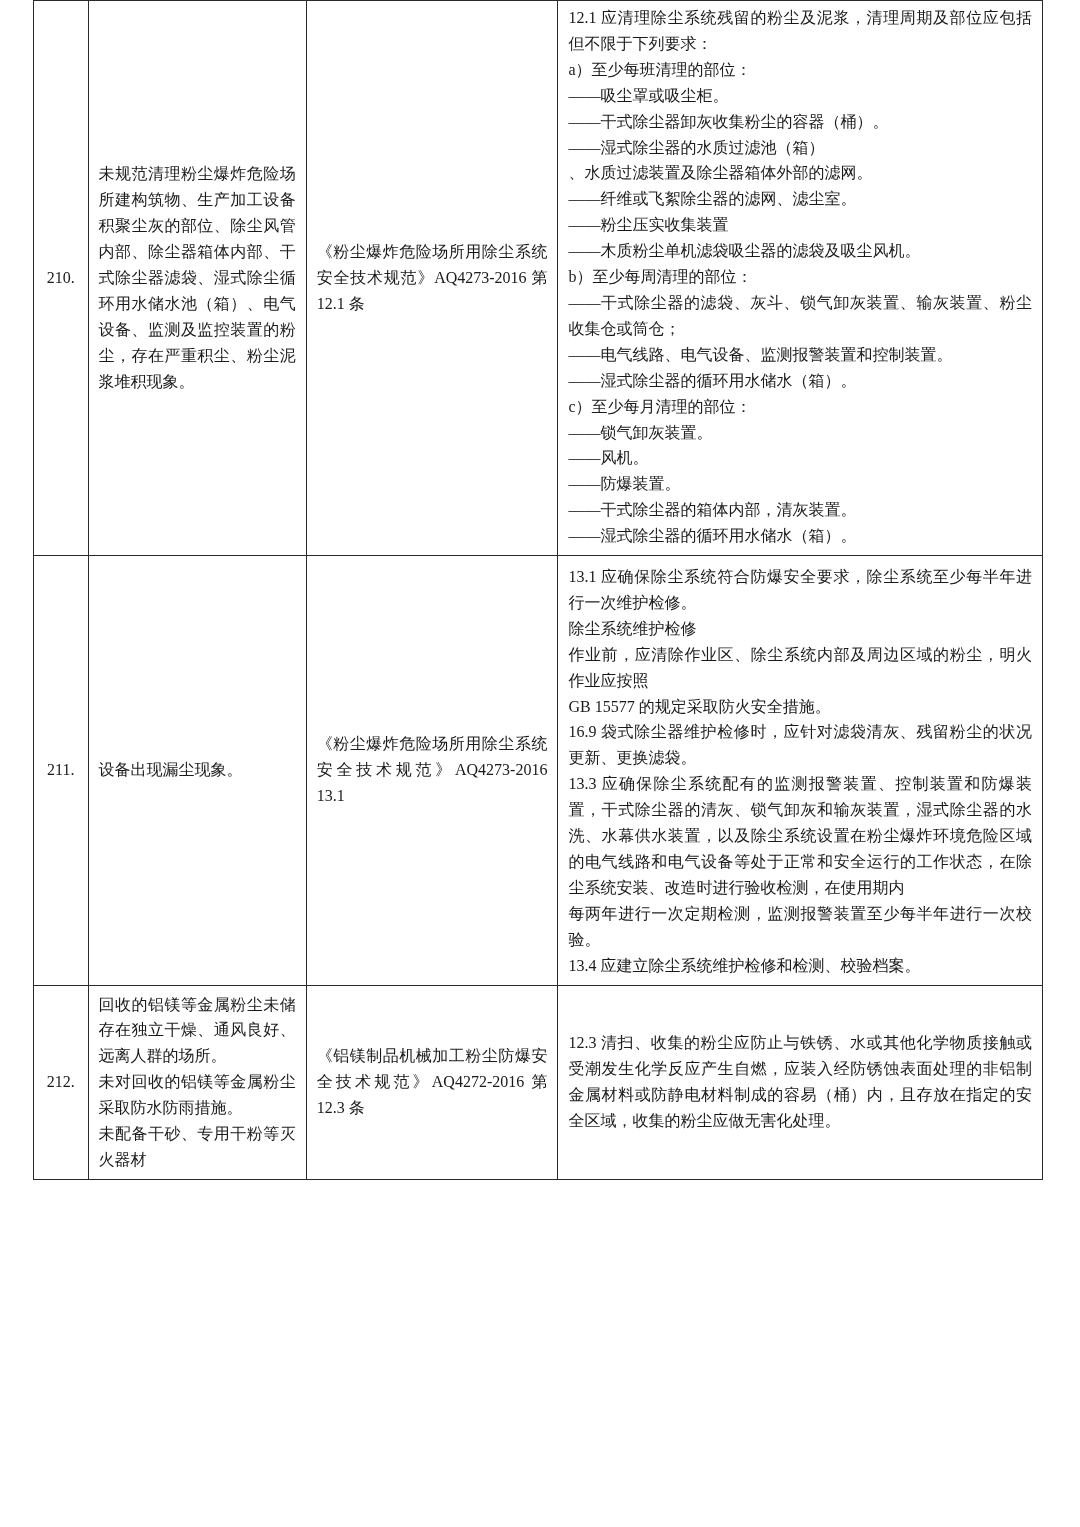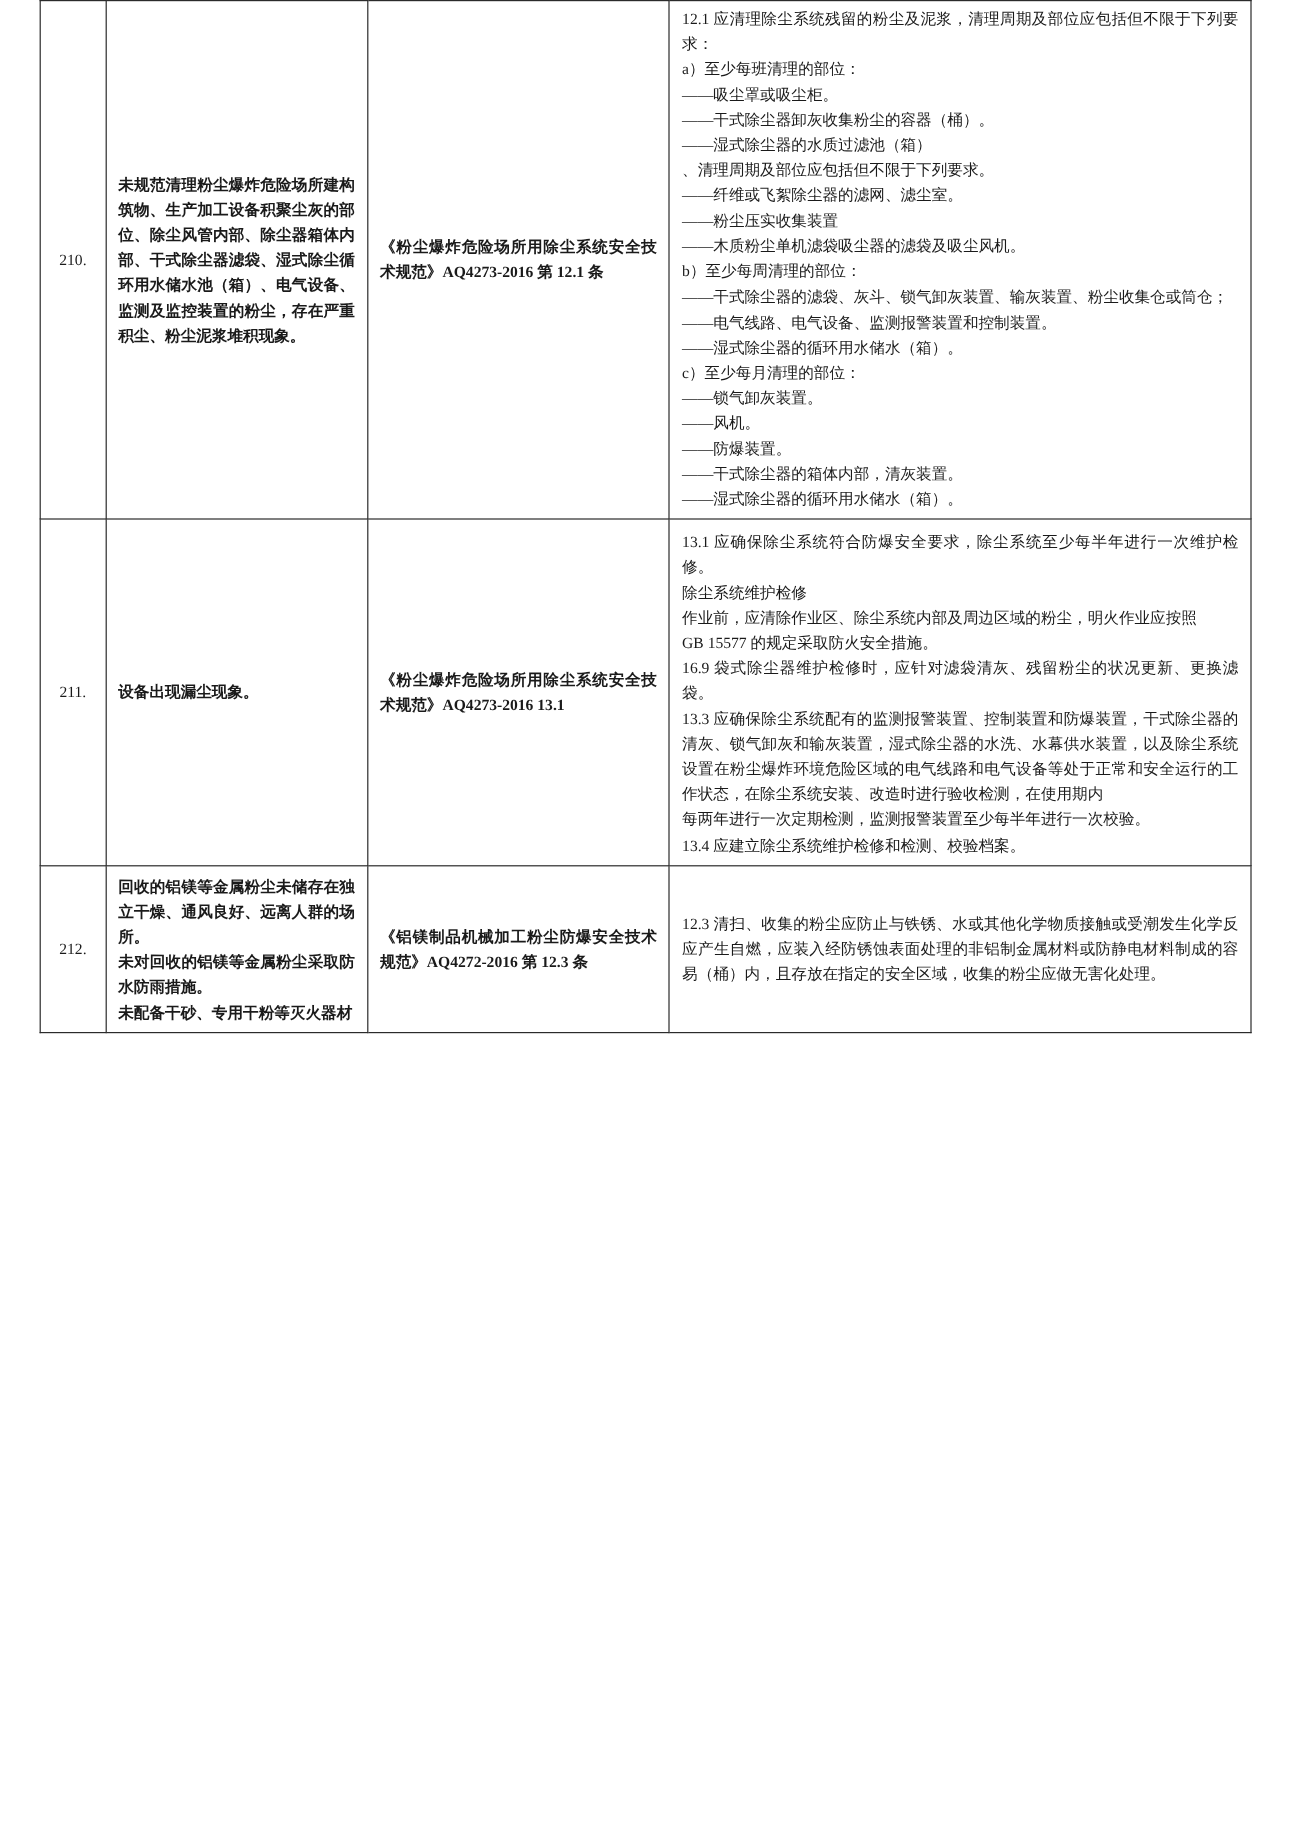--- a/index.html
+++ b/index.html
@@ -25,21 +25,21 @@
     border-collapse: collapse;
     width: 1010px;
     margin-left: 33px;
     margin-top: 0px;
     table-layout: fixed;
   }
   table.doc-table td {
     border: 1px solid #2b2b2b;
     vertical-align: middle;
     padding: 6px 10px 6px 10px;
-    font-size: 13px;
+    font-size: 16px;
     line-height: 1.62;
     font-family: "Liberation Serif", serif;
   }
   td.col-num {
     width: 52px;
     text-align: center;
     vertical-align: middle;
     font-size: 16px;
     padding-left: 2px;
     padding-right: 2px;
@@ -84,21 +84,20 @@
   tr.row-212 td.col-desc {
     vertical-align: middle;
     margin-left: 20px;
   }
   .num {
     font-family: Liberation Serif, serif;
     text-align: center;
   }
   .desc-text, .std-text, .req-text {
     display: block;
-    font-weight: bold;
   }
 </style>
 </head>
 <body>
 
 <div class="page">
   <table class="doc-table">
     <colgroup>
       <col style="width:52px">
       <col style="width:208px">
@@ -116,21 +115,21 @@
         </td>
         <td class="col-std">
           <span class="std-text line">《粉尘爆炸危险场所用除尘系统安全技术规范》AQ4273-2016 第 12.1 条</span>
         </td>
         <td class="col-req cellblock">
           <span class="line">12.1 应清理除尘系统残留的粉尘及泥浆，清理周期及部位应包括但不限于下列要求：</span>
           <span class="line">a）至少每班清理的部位：</span>
           <span class="line">——吸尘罩或吸尘柜。</span>
           <span class="line">——干式除尘器卸灰收集粉尘的容器（桶）。</span>
           <span class="line">——湿式除尘器的水质过滤池（箱）</span>
-          <span class="line">、清理周期及部位应包括但不限于下列要求。</span>
+          <span class="line">、水质过滤装置及除尘器箱体外部的滤网。</span>
           <span class="line">——纤维或飞絮除尘器的滤网、滤尘室。</span>
           <span class="line">——粉尘压实收集装置</span>
           <span class="line">——木质粉尘单机滤袋吸尘器的滤袋及吸尘风机。</span>
           <span class="line">b）至少每周清理的部位：</span>
           <span class="line">——干式除尘器的滤袋、灰斗、锁气卸灰装置、输灰装置、粉尘收集仓或筒仓；</span>
           <span class="line">——电气线路、电气设备、监测报警装置和控制装置。</span>
           <span class="line">——湿式除尘器的循环用水储水（箱）。</span>
           <span class="line">c）至少每月清理的部位：</span>
           <span class="line">——锁气卸灰装置。</span>
           <span class="line">——风机。</span>

